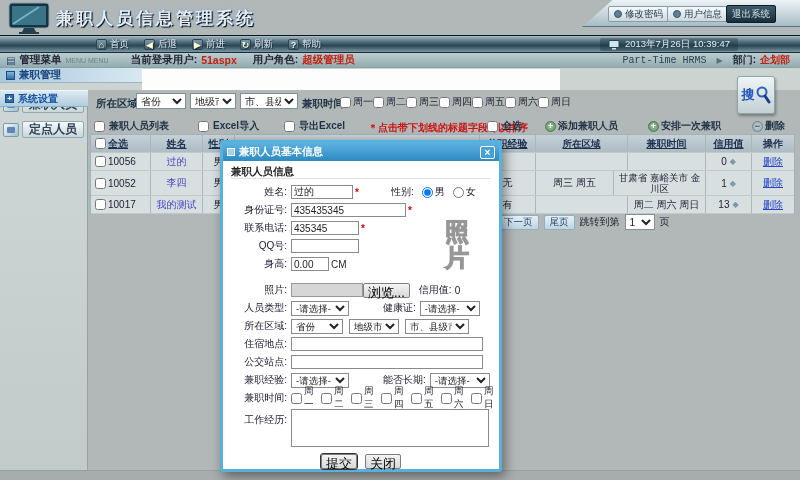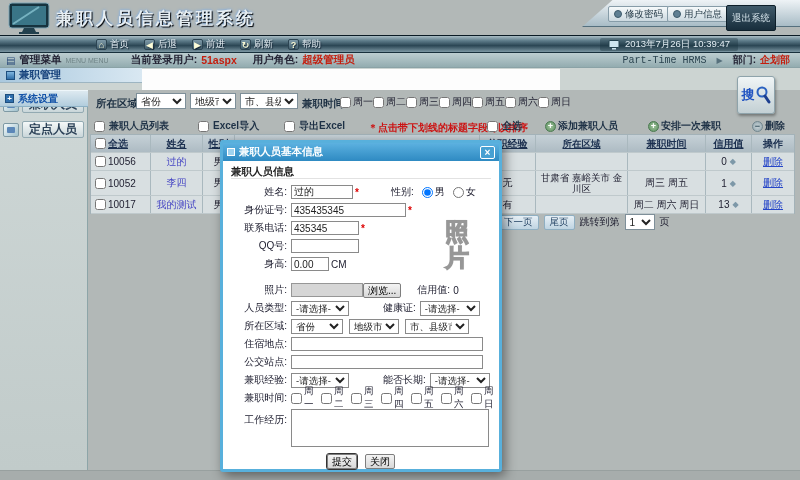--- a/index.html
+++ b/index.html
@@ -4,21 +4,21 @@
 <style>
 *{margin:0;padding:0;box-sizing:border-box;font-family:"Liberation Sans","DejaVu Sans",sans-serif}
 html,body{background:#889094}
 #screen{position:relative;width:800px;height:480px;margin:0 auto;background:#b2b8b7;overflow:hidden;font-size:11px;color:#223}
 .abs{position:absolute}
 
 #header{position:absolute;left:0;top:0;width:800px;height:36px;background:linear-gradient(180deg,#51707e 0%,#1d3temp 0%,#23414f 35%,#0e2431 75%,#16303d 100%);border-bottom:1px solid #0a1a24}
 #app-title{position:absolute;left:56px;top:7px;font-size:17px;font-weight:bold;letter-spacing:3px;color:#e7eef2;text-shadow:1px 1px 1px #000,0 0 3px #6af}
 #corner-tab{position:absolute;right:0;top:0;width:218px;height:27px;background:linear-gradient(180deg,#eef3f6,#a8bcc6);clip-path:polygon(14% 0,100% 0,100% 100%,0 100%);border-bottom:1px solid #55707e}
 .hdr-btn{position:absolute;top:6px;height:16px;padding:0 5px;display:flex;align-items:center;gap:3px;font-size:9.5px;color:#1e3442;background:linear-gradient(#f6fafb,#ccd9e0);border:1px solid #869ca8;border-radius:2px;cursor:pointer}
-.hdr-btn.dark{background:linear-gradient(#3f5a6a,#182e3c);color:#d9e7ee;border-color:#0c1e29;height:26px;top:5px}
+.hdr-btn.dark{background:linear-gradient(#3f5a6a,#182e3c);color:#d9e7ee;border-color:#0c1e29;height:18px;top:5px}
 .mini-ico{display:inline-block;width:8px;height:8px;border-radius:50%;background:#5f7f93;border:1px solid #3c5a6b}
 
 #navbar{position:absolute;left:0;top:36px;width:800px;height:17px;background:linear-gradient(180deg,#a9bcc4 0%,#5d7b89 30%,#2b4654 60%,#7c97a3 100%);border-bottom:1px solid #18303c}
 #nav-items{position:absolute;left:96px;top:2px;display:flex;gap:15px;align-items:center}
 .nav-item{display:flex;align-items:center;gap:3px;color:#e6eff4;font-size:9.5px;cursor:pointer;text-shadow:1px 1px 1px #123}
 .nav-ico{display:inline-flex;width:11px;height:11px;align-items:center;justify-content:center;font-size:9px;color:#fdfdd8;background:linear-gradient(#7e9aa8,#44606e);border:1px solid #2c4452;border-radius:2px}
 #date-panel{position:absolute;right:62px;top:2px;height:13px;display:flex;align-items:center;gap:5px;padding:0 8px;color:#e2edf3;font-size:9.5px;background:rgba(20,45,58,.35);border-radius:2px}
 
 #infobar{position:absolute;left:0;top:53px;width:800px;height:15px;background:linear-gradient(#bccdd0,#93acb0);border-bottom:1px solid #8aa2a6;display:flex;align-items:center}
 #infobar .seg{display:flex;align-items:center;gap:4px}
@@ -77,21 +77,21 @@
 #mbody{position:relative;padding:2px 8px 0 8px}
 #msection{height:16px;line-height:16px;font-size:10.5px;font-weight:bold;color:#222;border-bottom:1px solid #e2e2e2}
 .mrow{display:flex;align-items:center;height:18px;font-size:10px;color:#223}
 .mlabel{width:56px;text-align:right;margin-right:4px;flex:none}
 .mrow input[type=text]{height:14px;border:1px solid #8a8a8a;font-size:10px;padding:0 2px;color:#222}
 .mrow select{height:15px;font-size:9.5px;border:1px solid #8a8a8a}
 .req{color:#d00;font-weight:bold;margin-left:2px}
 .mgap{margin-top:8px}
 #photo-ph{position:absolute;left:222px;top:58px;width:26px;font-size:24px;line-height:26px;font-weight:bold;color:#fff;-webkit-text-stroke:1.2px #979797;text-shadow:0 0 1px #999;word-break:break-all}
 #file-box{width:72px;height:14px;background:#d6d6d6;border:1px solid #979797}
-.mbtn{height:15px;padding:0 4px;font-size:10px;background:linear-gradient(#f4f4f4,#d8d8d8);border:1px solid #7e7e7e;border-radius:2px;cursor:pointer}
+.mbtn{height:15px;padding:0 4px;font-size:13px;background:linear-gradient(#f4f4f4,#d8d8d8);border:1px solid #7e7e7e;border-radius:2px;cursor:pointer}
 #mdays{display:flex}
 #mdays .day-item{width:30px;font-size:9.5px}
 #work-row{height:42px;align-items:flex-start;margin-top:2px}
 #work-row textarea{width:198px;height:38px;border:1px solid #8a8a8a;font-size:10px;resize:none;overflow-y:scroll}
 #mbuttons{display:flex;justify-content:center;gap:8px;margin-top:3px}
 #mbuttons .mbtn.primary{outline:1px solid #333}
 
 #footer{position:absolute;left:0;top:470px;width:800px;height:10px;background:#a7adac;border-top:1px solid #98a09f}
 </style>
 </head>
@@ -320,22 +320,22 @@
         <div class="cell c-sel">
           <input type="checkbox" style="">
           <span>10052</span>
         </div>
         <div class="cell c-name">
             <span class="name-link">李四</span>
           </div>
         <div class="cell c-gender">男</div>
         <div class="cell c-hidden"></div>
         <div class="cell c-exp">无</div>
+        <div class="cell c-time">周三 周五</div>
         <div class="cell c-region">甘肃省 嘉峪关市 金川区</div>
-        <div class="cell c-time">周三 周五</div>
         <div class="cell c-credit">
           <span>1</span>
           <span class="credit-ico">◆</span>
         </div>
         <div class="cell c-op">
             <span class="op-link">删除</span>
           </div>
       </div>
         <div class="trow">
         <div class="cell c-sel">
@@ -423,21 +423,21 @@
         <input type="text" style="width: 38px;" value="0.00">
         <span style="margin-left:2px">CM</span>
       </div>
 
       <div id="photo-ph">照片</div>
 
       <div class="mrow mgap">
         <span class="mlabel">照片:</span>
         <span id="file-box"></span>
         <button class="mbtn">浏览...</button>
-        <span style="margin-left:16px">信用值:</span>
+        <span style="margin-left:9px">信用值:</span>
         <span style="margin-left:3px">0</span>
       </div>
 
       <div class="mrow">
         <span class="mlabel">人员类型:</span>
         <select style="width:58px"><option>-请选择-</option></select>
         <span style="margin-left:34px">健康证:</span>
         <select style="width:60px;margin-left:4px"><option>-请选择-</option></select>
       </div>
 

